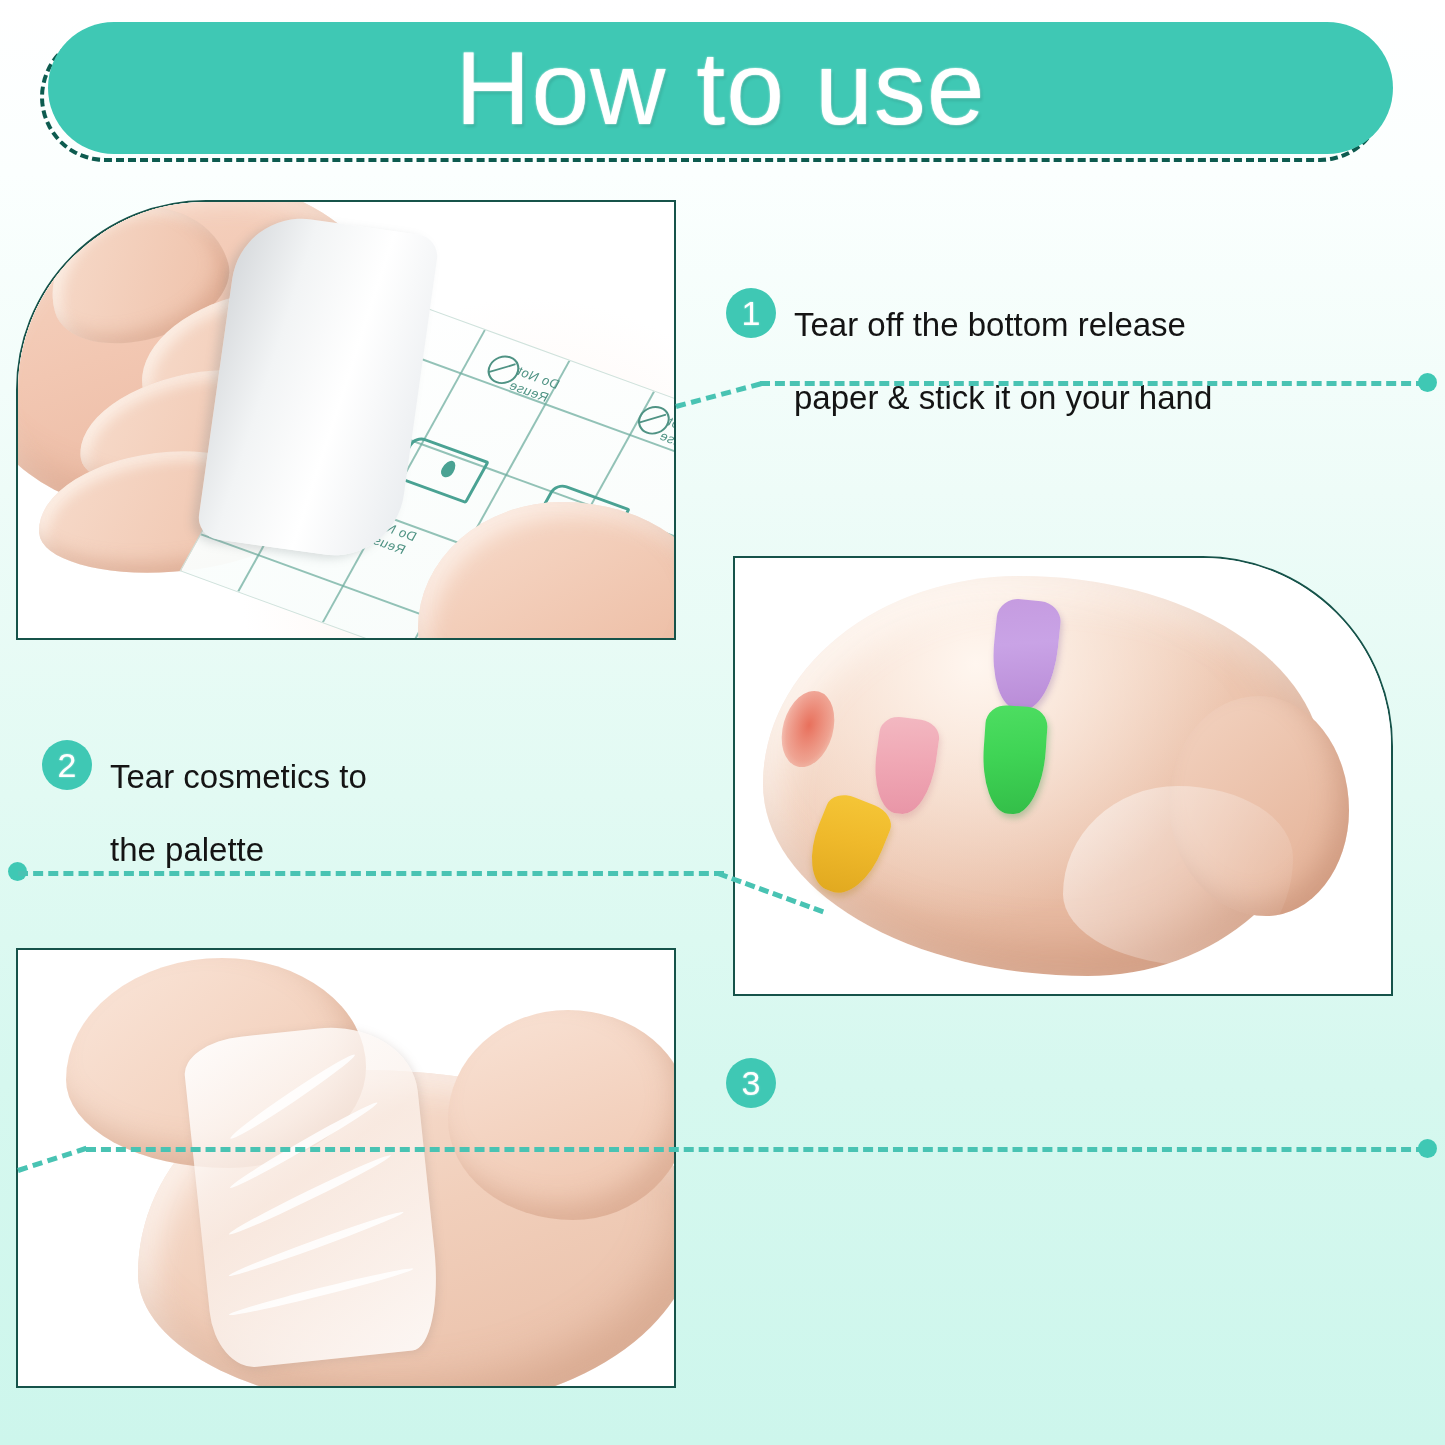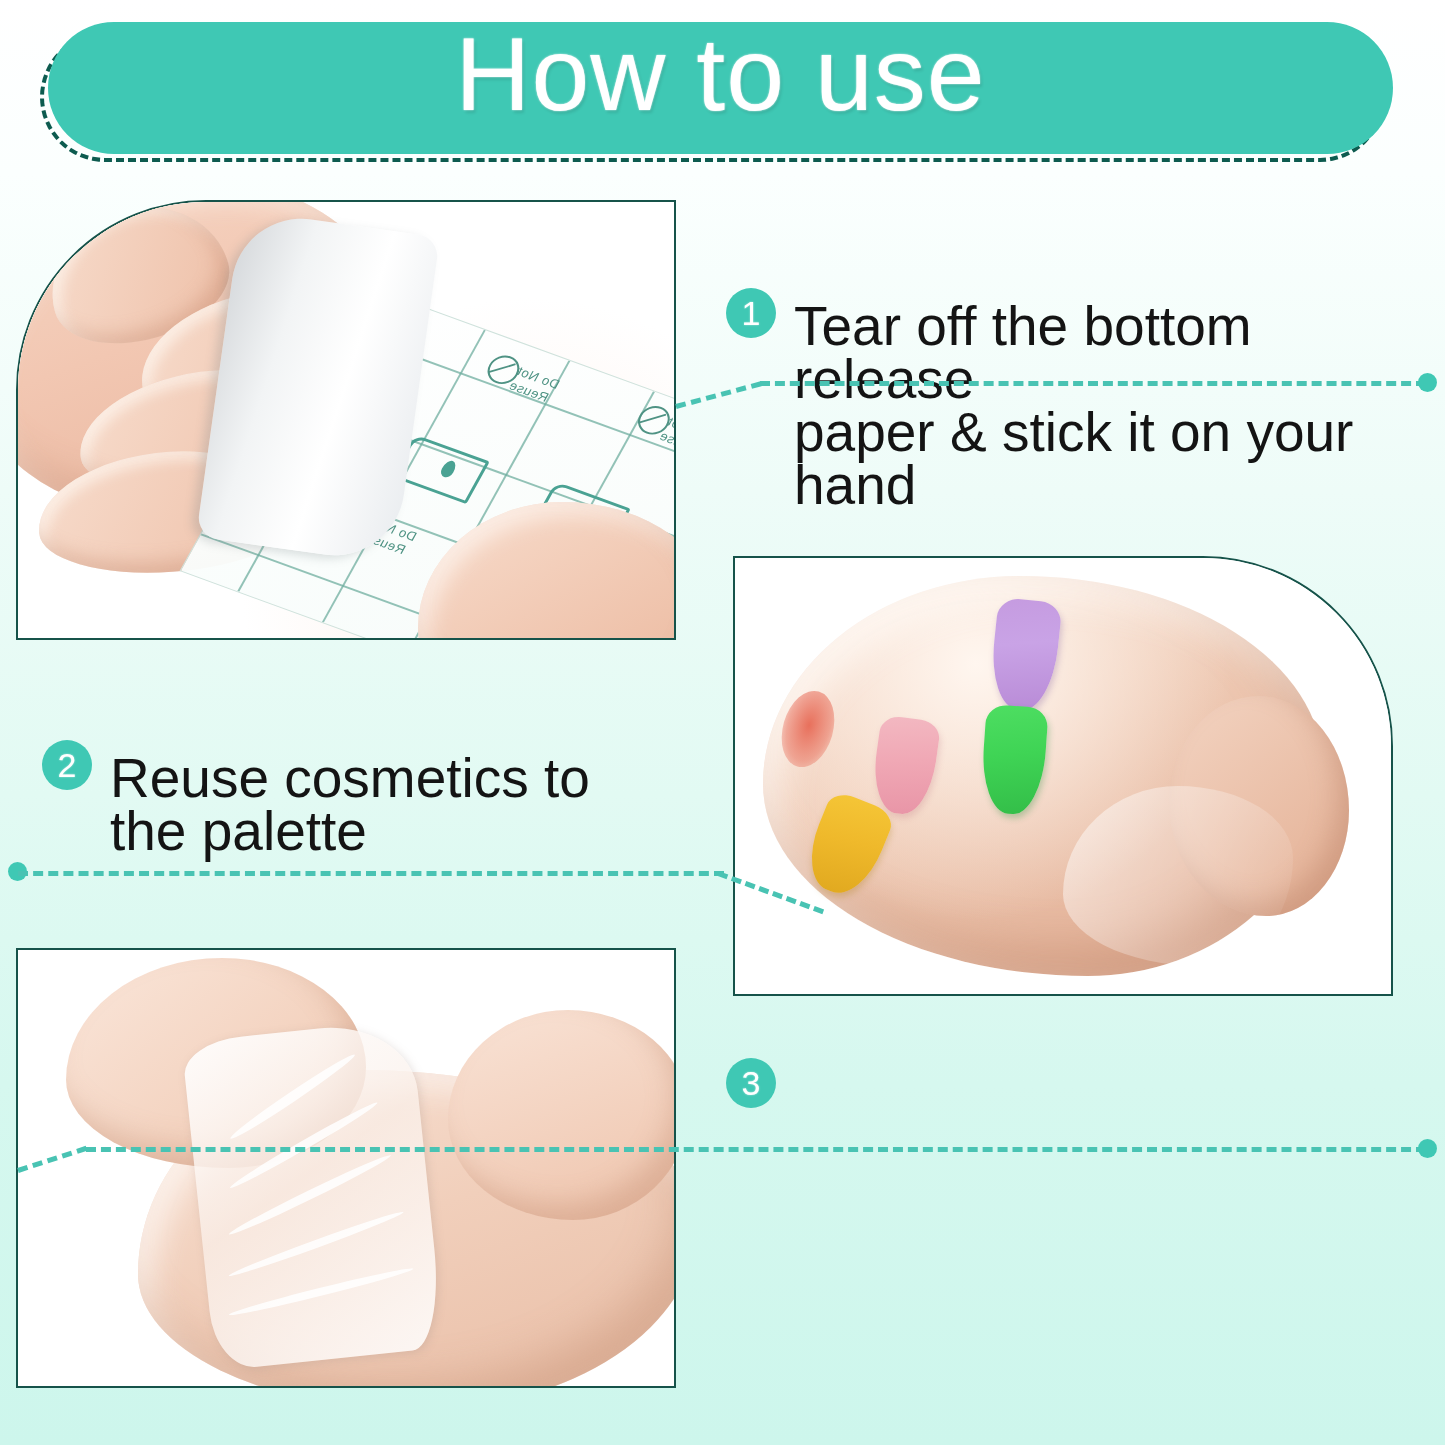--- a/index.html
+++ b/index.html
@@ -16,21 +16,21 @@
 
   
   .banner-wrap{position:absolute;left:40px;top:22px;width:1353px;height:140px;}
   .banner-dash{
     position:absolute;left:0px;top:10px;width:1345px;height:130px;
     border:4px dashed #0d5b4f;border-radius:70px;box-sizing:border-box;
   }
   .banner{
     position:absolute;left:8px;top:0px;width:1345px;height:132px;
     background:#3fc8b4;border-radius:70px;
-    display:flex;justify-content:center;
+    display:flex;align-items:center;justify-content:center;
   }
   .banner-title{
     color:#ffffff;font-size:104px;line-height:104px;font-weight:400;
     letter-spacing:1px;
     text-shadow:0 0 2px rgba(255,255,255,.85),2px 3px 3px rgba(0,0,0,.10);
     white-space:nowrap;
   }
 
   
   .photo{
@@ -175,23 +175,22 @@
   
   .step{position:absolute;display:flex;align-items:flex-start;}
   .badge{
     flex:0 0 auto;width:50px;height:50px;border-radius:50%;
     background:#3fc8b4;color:#ffffff;
     display:flex;align-items:center;justify-content:center;
     font-size:34px;line-height:34px;
     text-shadow:0 0 2px rgba(255,255,255,.6);
   }
   .step-text{
-    margin-left:18px;color:#141414;font-size:55px;line-height:53px;
+    margin-left:18px;color:#141414;font-size:33px;line-height:73px;
     white-space:pre-line;
-    margin-top:12px;
   }
   .s1{left:726px;top:288px;width:700px;}
   .s2{left:42px;top:740px;width:560px;}
   .s3{left:726px;top:1058px;width:700px;}
 
   
   .conn{position:absolute;}
   .dashline{position:absolute;height:0;border-top:5px dashed #49c3b3;}
   .dot{position:absolute;width:19px;height:19px;border-radius:50%;background:#3fc8b4;}
 
@@ -298,21 +297,21 @@
 paper &amp; stick it on your hand</div>
   </div>
   <div class="conn">
     <div class="dashline c1-slope"></div>
     <div class="dashline c1-flat"></div>
     <div class="dot c1-dot"></div>
   </div>
 
   <div class="step s2">
     <div class="badge">2</div>
-    <div class="step-text">Reuse cosmetics to
+    <div class="step-text">Tear cosmetics to
 the palette</div>
   </div>
   <div class="conn">
     <div class="dot c2-dot"></div>
     <div class="dashline c2-flat"></div>
     <div class="dashline c2-slope"></div>
   </div>
 
   <div class="step s3">
     <div class="badge">3</div>

